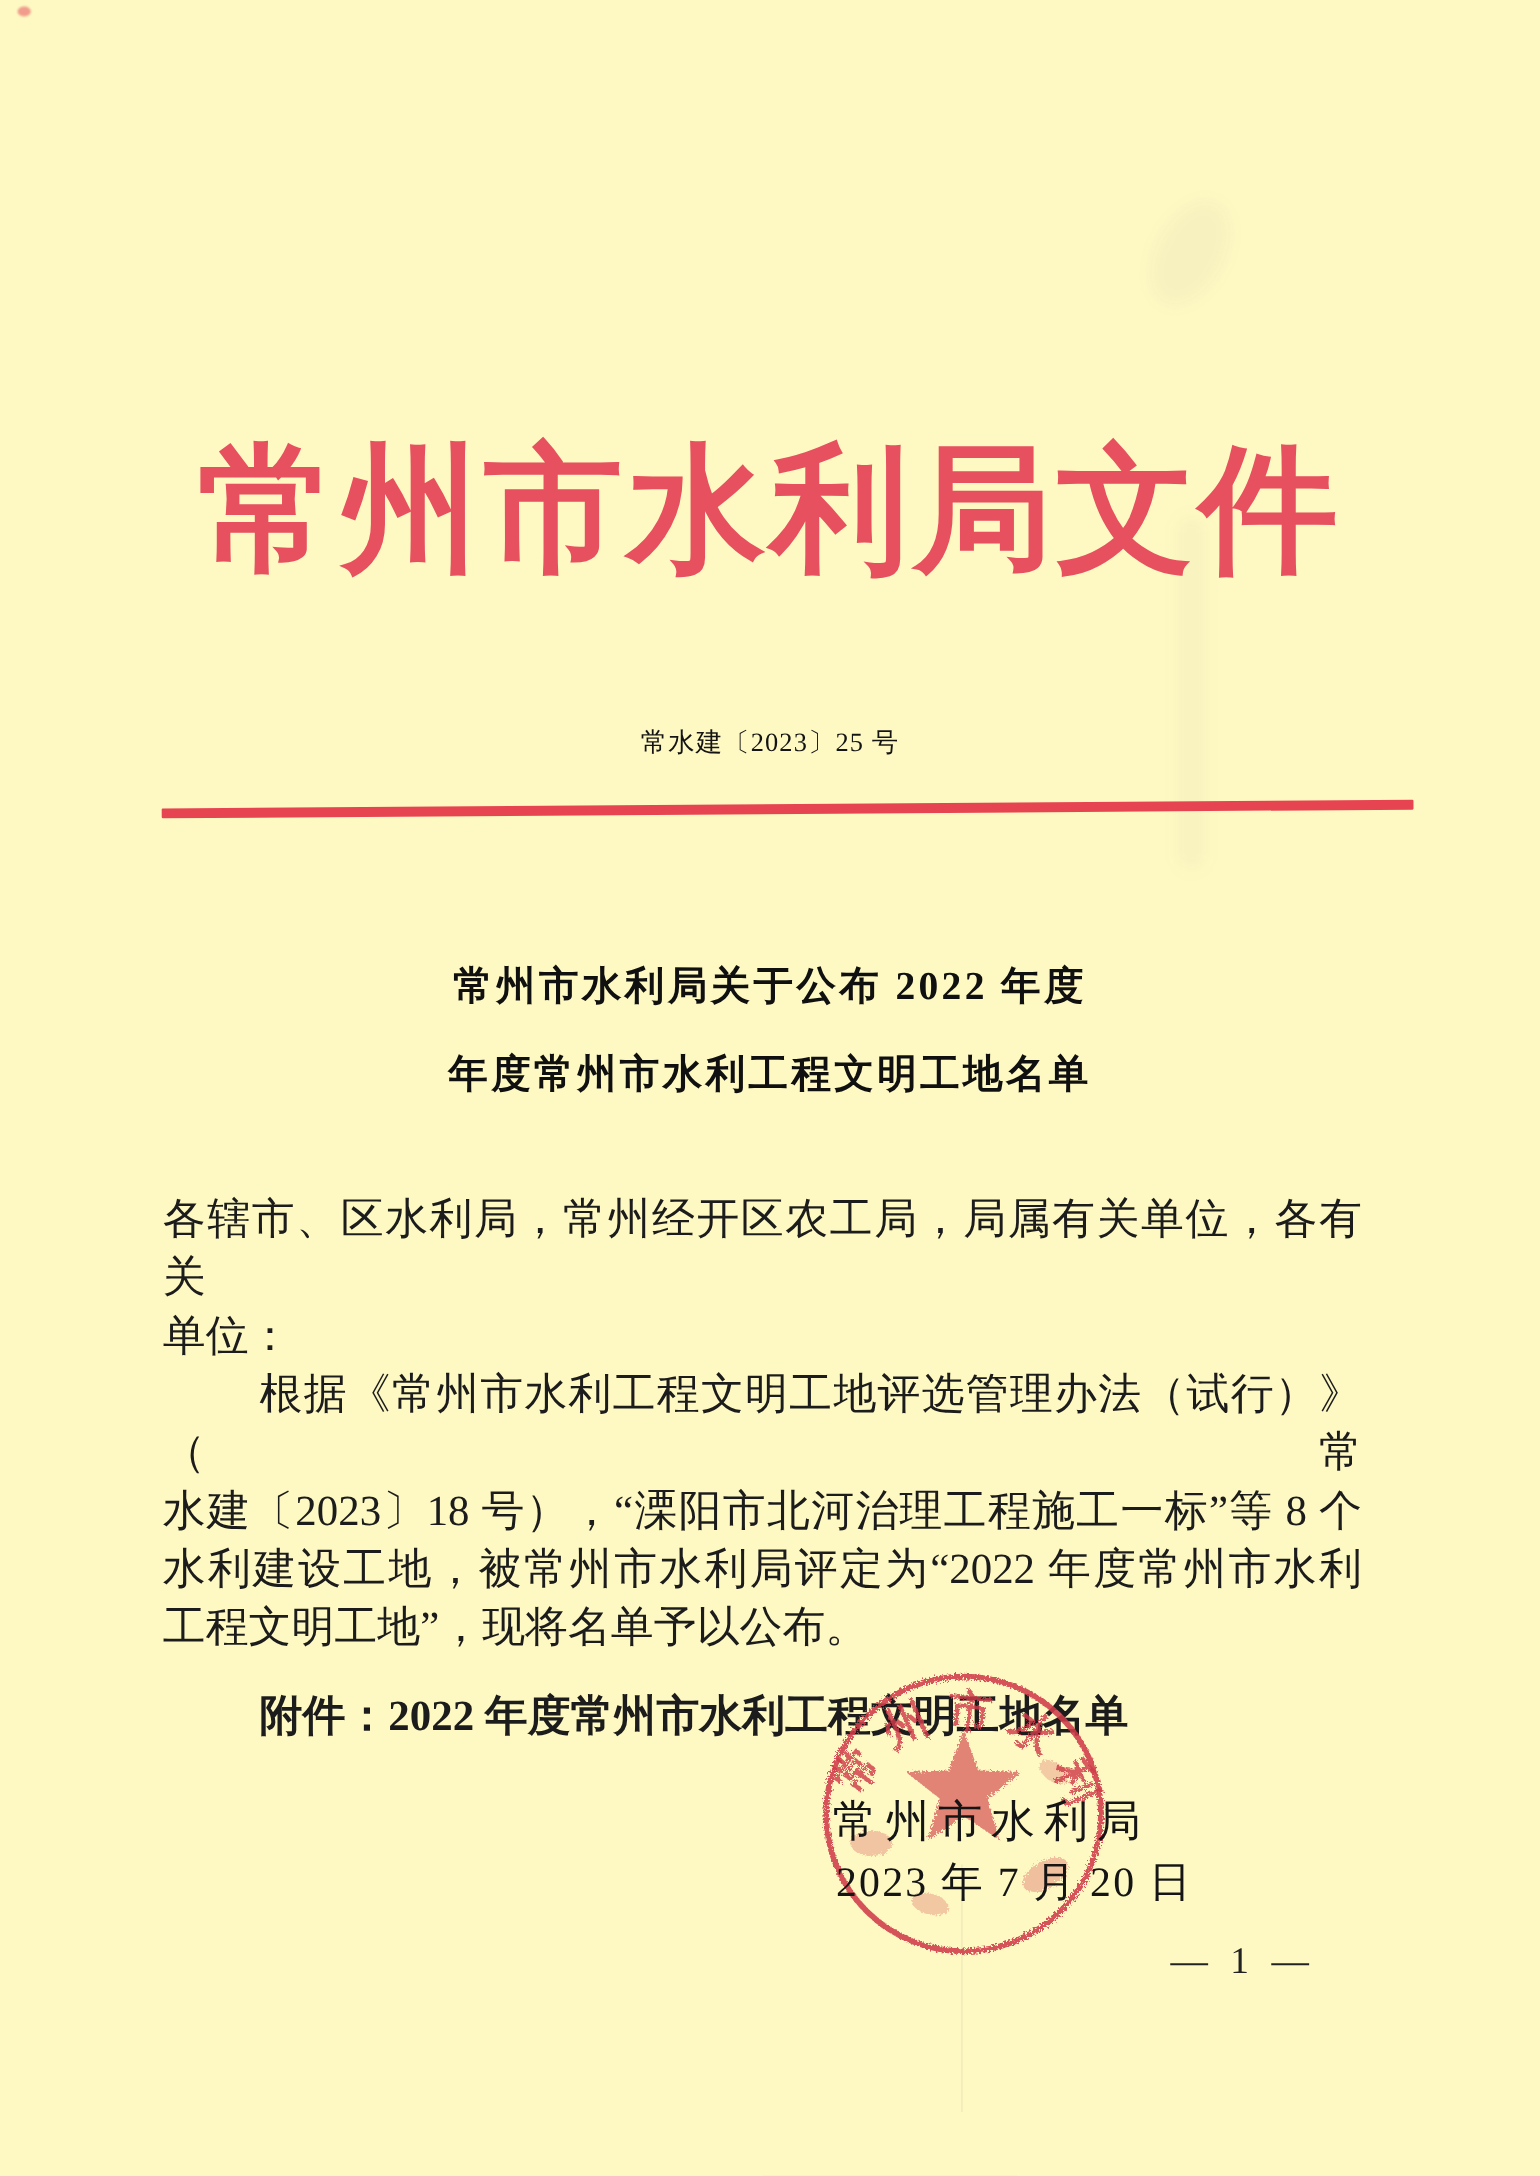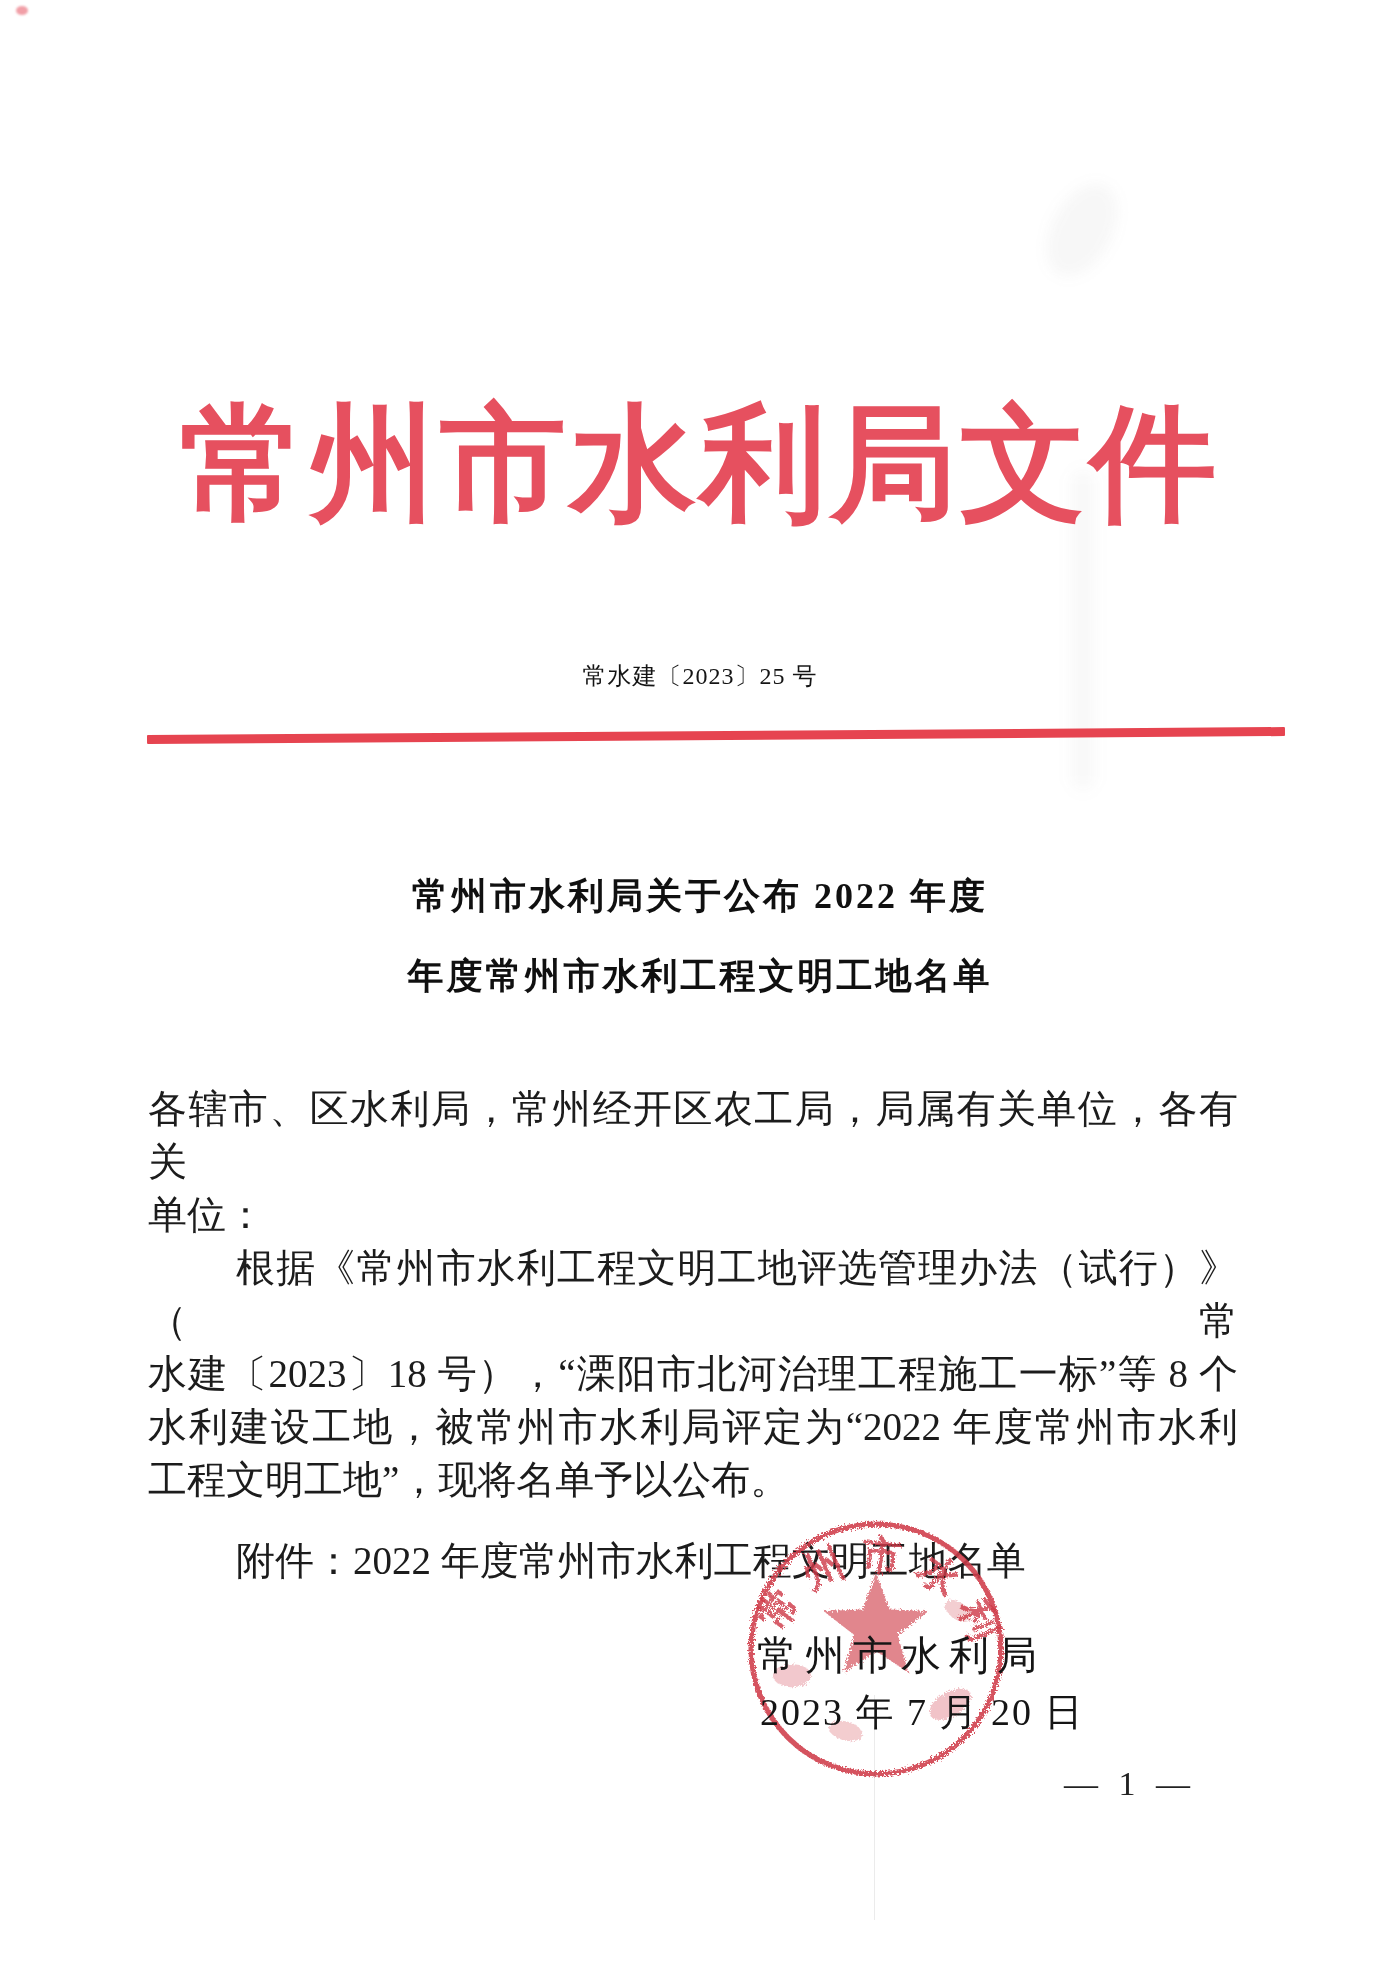--- a/index.html
+++ b/index.html
@@ -1,20 +1,20 @@
 <!DOCTYPE html>
 <html><head>
 <meta charset="utf-8">
 <style>
   html,body{margin:0;padding:0;background:#e9e9e9;}
   .page{
     position:relative;
     width:1400px;height:1978px;
     margin:0 auto;
-    background:#ffffff;
+    background:#fef9c3;
     overflow:hidden;
     font-family:"Liberation Serif","DejaVu Serif",serif;
     color:#1d1d1d;
   }
   
   .masthead{
     position:absolute;top:390px;left:0;width:100%;
     text-align:center;
     font-size:126px;line-height:150px;
     font-weight:bold;
@@ -51,21 +51,21 @@
   }
   
   .body-block{
     position:absolute;top:1082px;left:148px;width:1090px;
     font-size:39px;line-height:53px;
     color:#1c1c1c;
   }
   .body-line{min-height:53px;}
   .just{text-align:justify;text-align-last:justify;}
   .indent{text-indent:88px;}
-  .attachment{margin-top:28px;}
+  .attachment{margin-top:28px;font-weight:bold;}
   
   .seal-svg{position:absolute;left:733px;top:1506px;width:286px;height:286px;}
   
   .sig-org{
     position:absolute;top:1633px;left:757px;
     font-size:40px;line-height:46px;letter-spacing:8px;
     color:#151515;white-space:nowrap;
   }
   .sig-date{
     position:absolute;top:1689px;left:760px;

